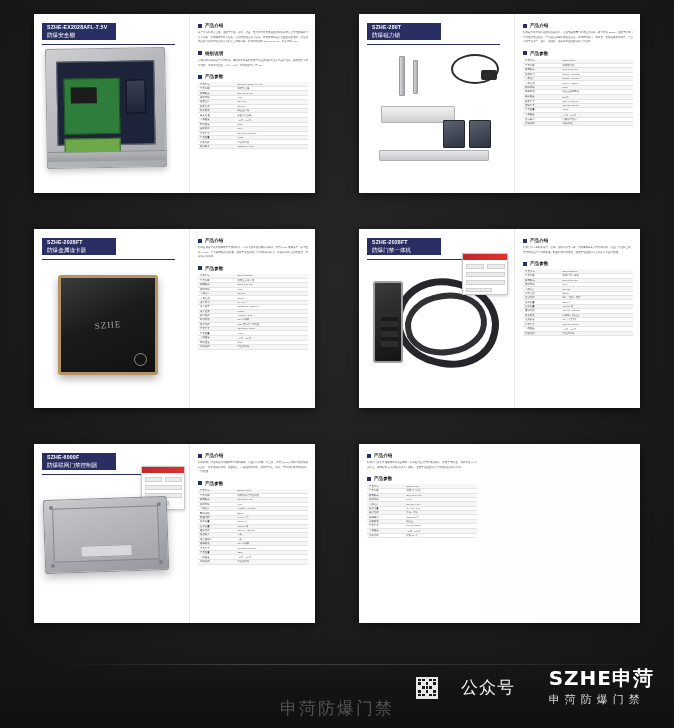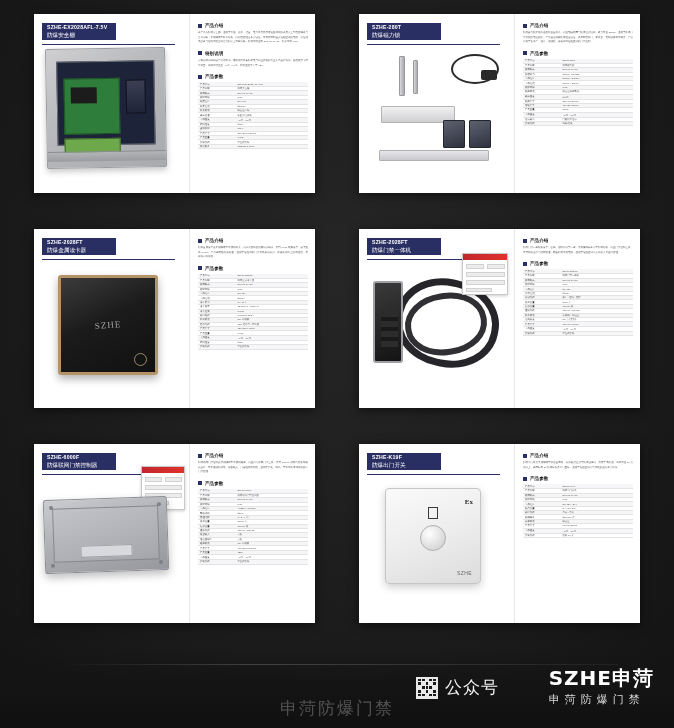--- a/index.html
+++ b/index.html
@@ -303,21 +303,21 @@
   .footer {
     position: absolute; left: 0; bottom: 0; width: 674px; height: 78px;
     background: linear-gradient(180deg, rgba(20,20,20,0) 0%, #141414 45%, #101010 100%);
   }
   .divider {
     position: absolute; left: 58px; top: 14px; width: 560px; height: 1px;
     background: linear-gradient(90deg, rgba(255,255,255,0) 0%, rgba(255,255,255,.18) 35%, rgba(255,255,255,.05) 100%);
   }
   .wechat {
     position: absolute; left: 416px; top: 26px;
-    display: flex; align-items: center; gap: 7px;
+    display: flex; align-items: center; gap: 23px;
   }
   .wechat .qr {
     width: 22px; height: 22px; background: #e8e8e8; position: relative;
     display: grid; grid-template-columns: repeat(5,1fr); grid-template-rows: repeat(5,1fr);
     padding: 2px; gap: 1px;
   }
   .wechat .qr i { background: #1a1a1a; display:block; }
   .wechat .qr i.off { background: transparent; }
   .wechat .label {
     color: #f2f2f2; font-size: 17px; letter-spacing: 1px;
@@ -840,33 +840,20 @@
               <tr>
                 <td class="k">安装方式</td>
                 <td class="v">壁挂式安装</td>
               </tr>
             </tbody>
           </table>
       </div>
     </div>
 
     <div class="spread">
-      <div class="page-left">
-        <div class="badge">
-          <span class="code">SZHE-K19F</span>
-          <span class="cn">防爆出门开关</span>
-        </div>
-        <div class="badge-underline"></div>
-        <div class="photo exit-plate">
-          <span class="ex">Ex</span>
-          <span class="door"></span>
-          <span class="btn"></span>
-          <span class="brand">SZHE</span>
-        </div>
-      </div>
       <div class="page-right">
         <div class="sec-head">
           <span class="sq"></span>
           <span class="tx">产品介绍</span>
         </div>
         <div class="para">防爆出门开关采用隔爆型铝合金面板，内部触点密封于防爆腔体内，按键手感舒适，寿命可达 50 万次以上。表面标有 Ex 防爆标识及出门图标，适用于危险区域门禁系统的室内开门操作。</div>
         <div class="sec-head">
           <span class="sq"></span>
           <span class="tx">产品参数</span>
         </div>

